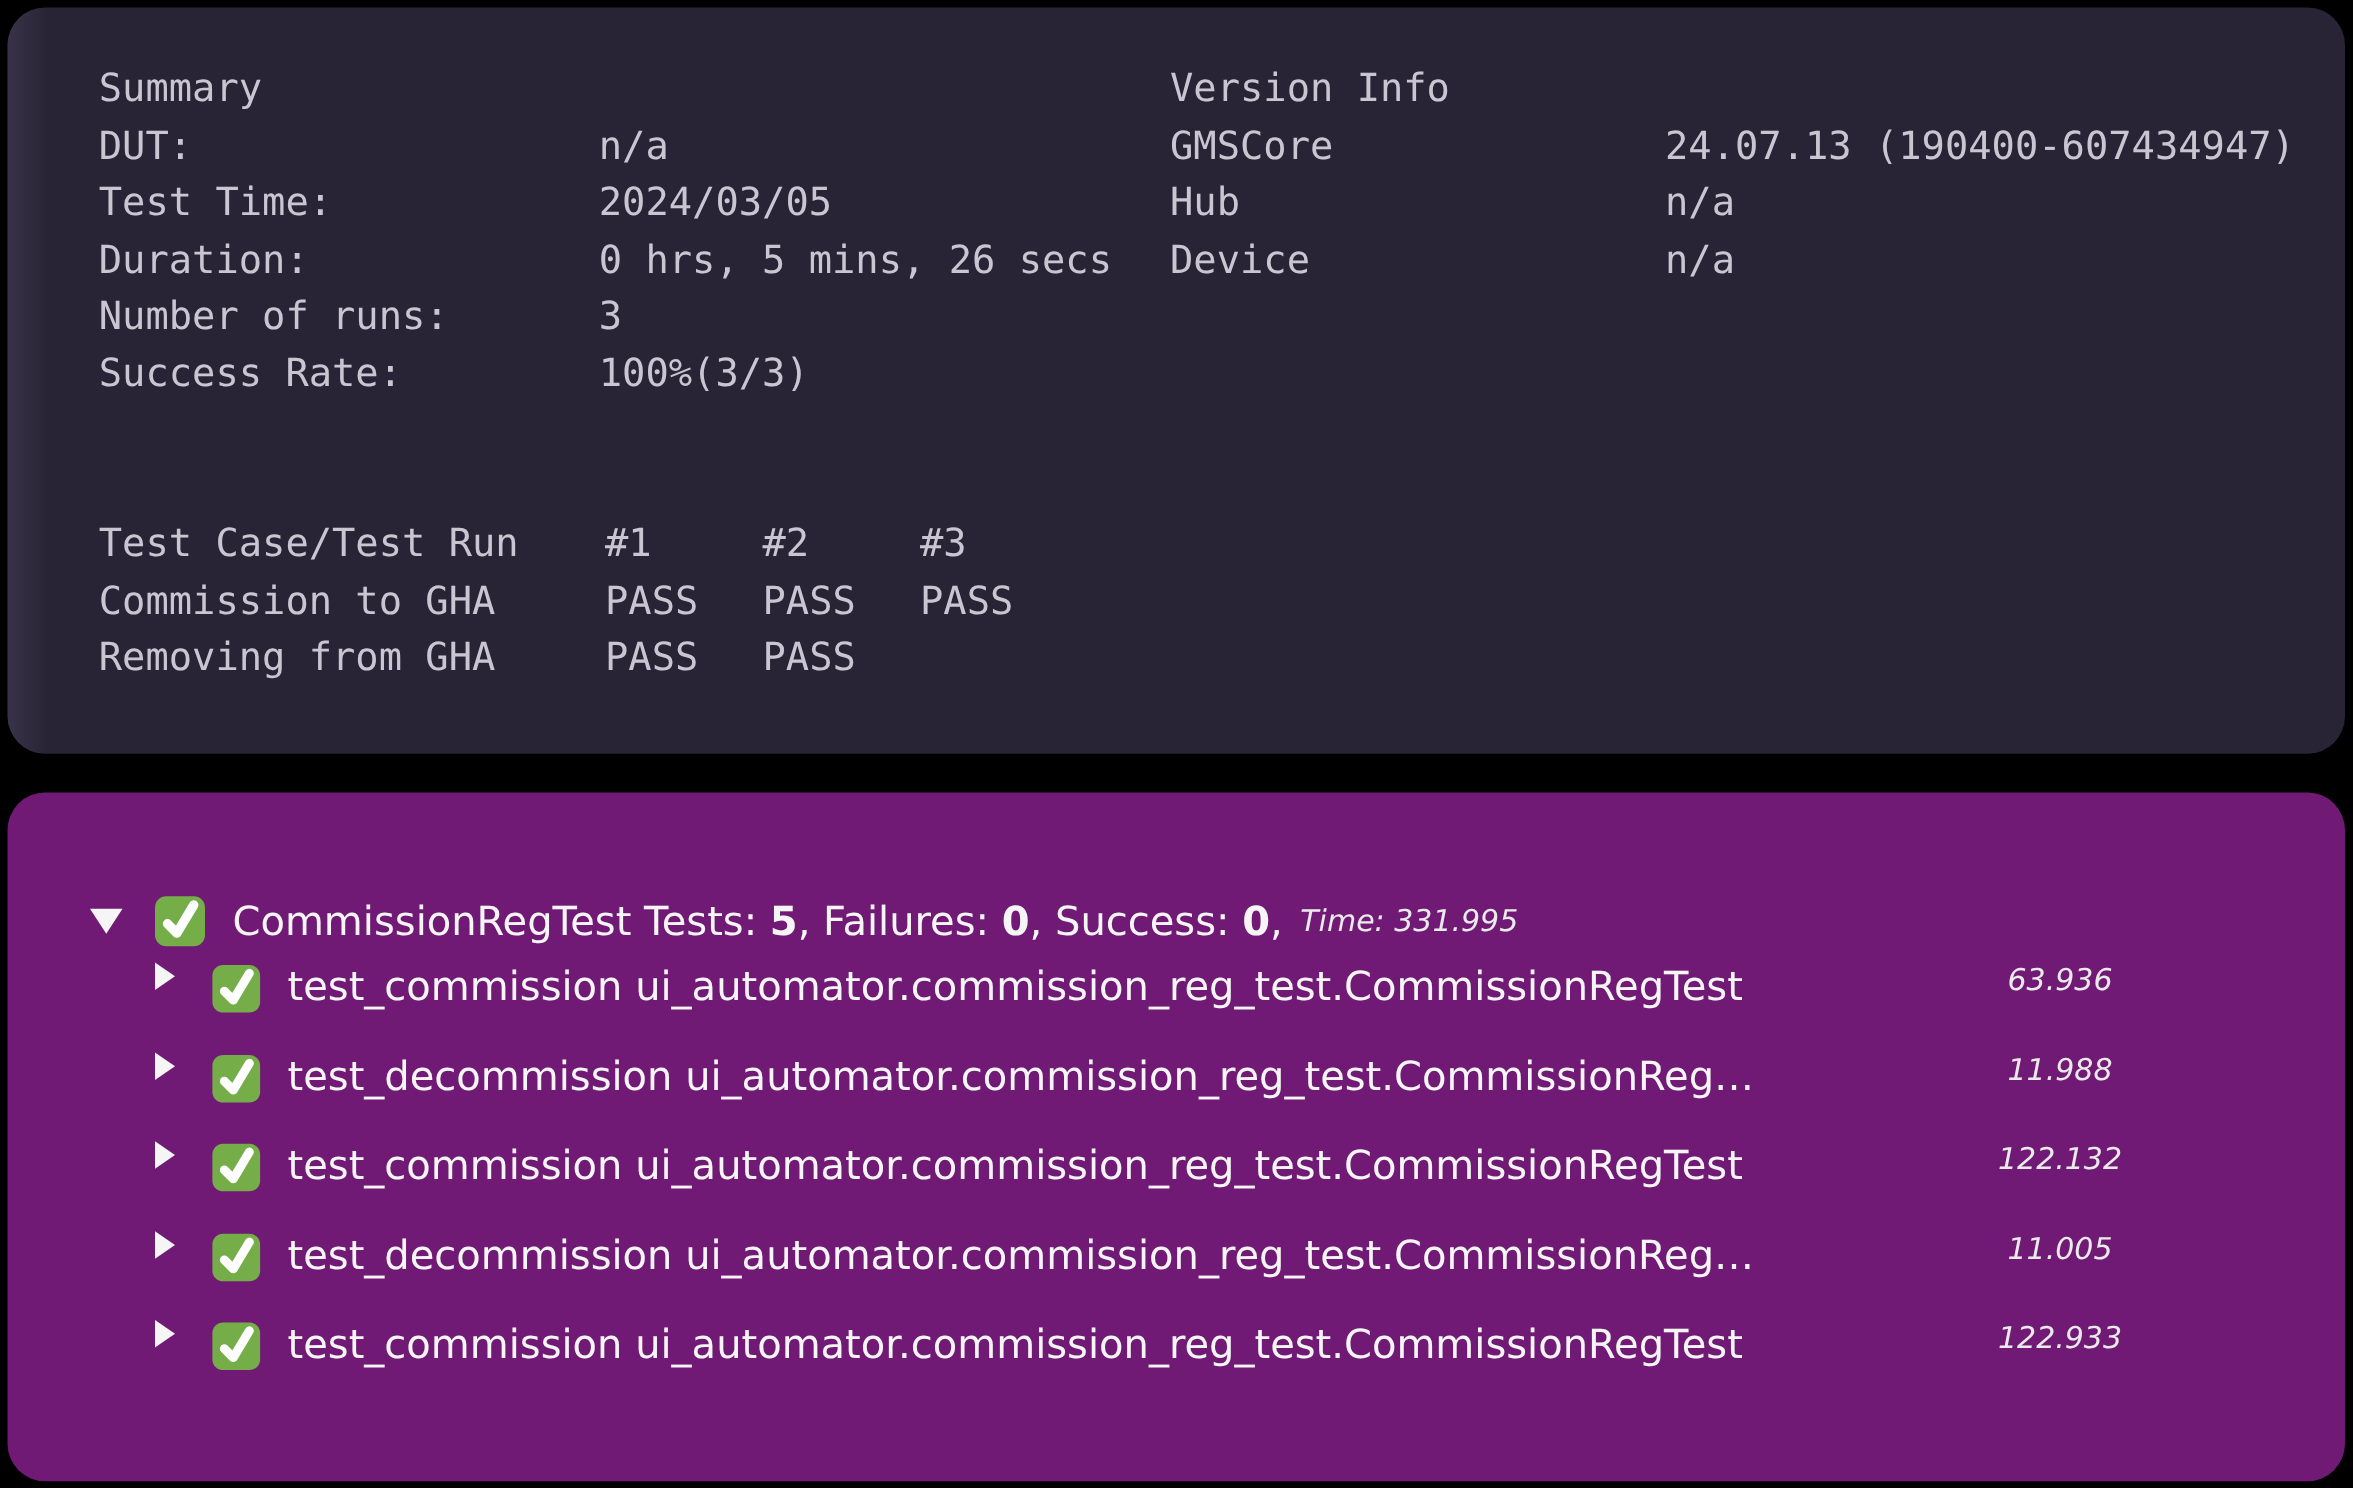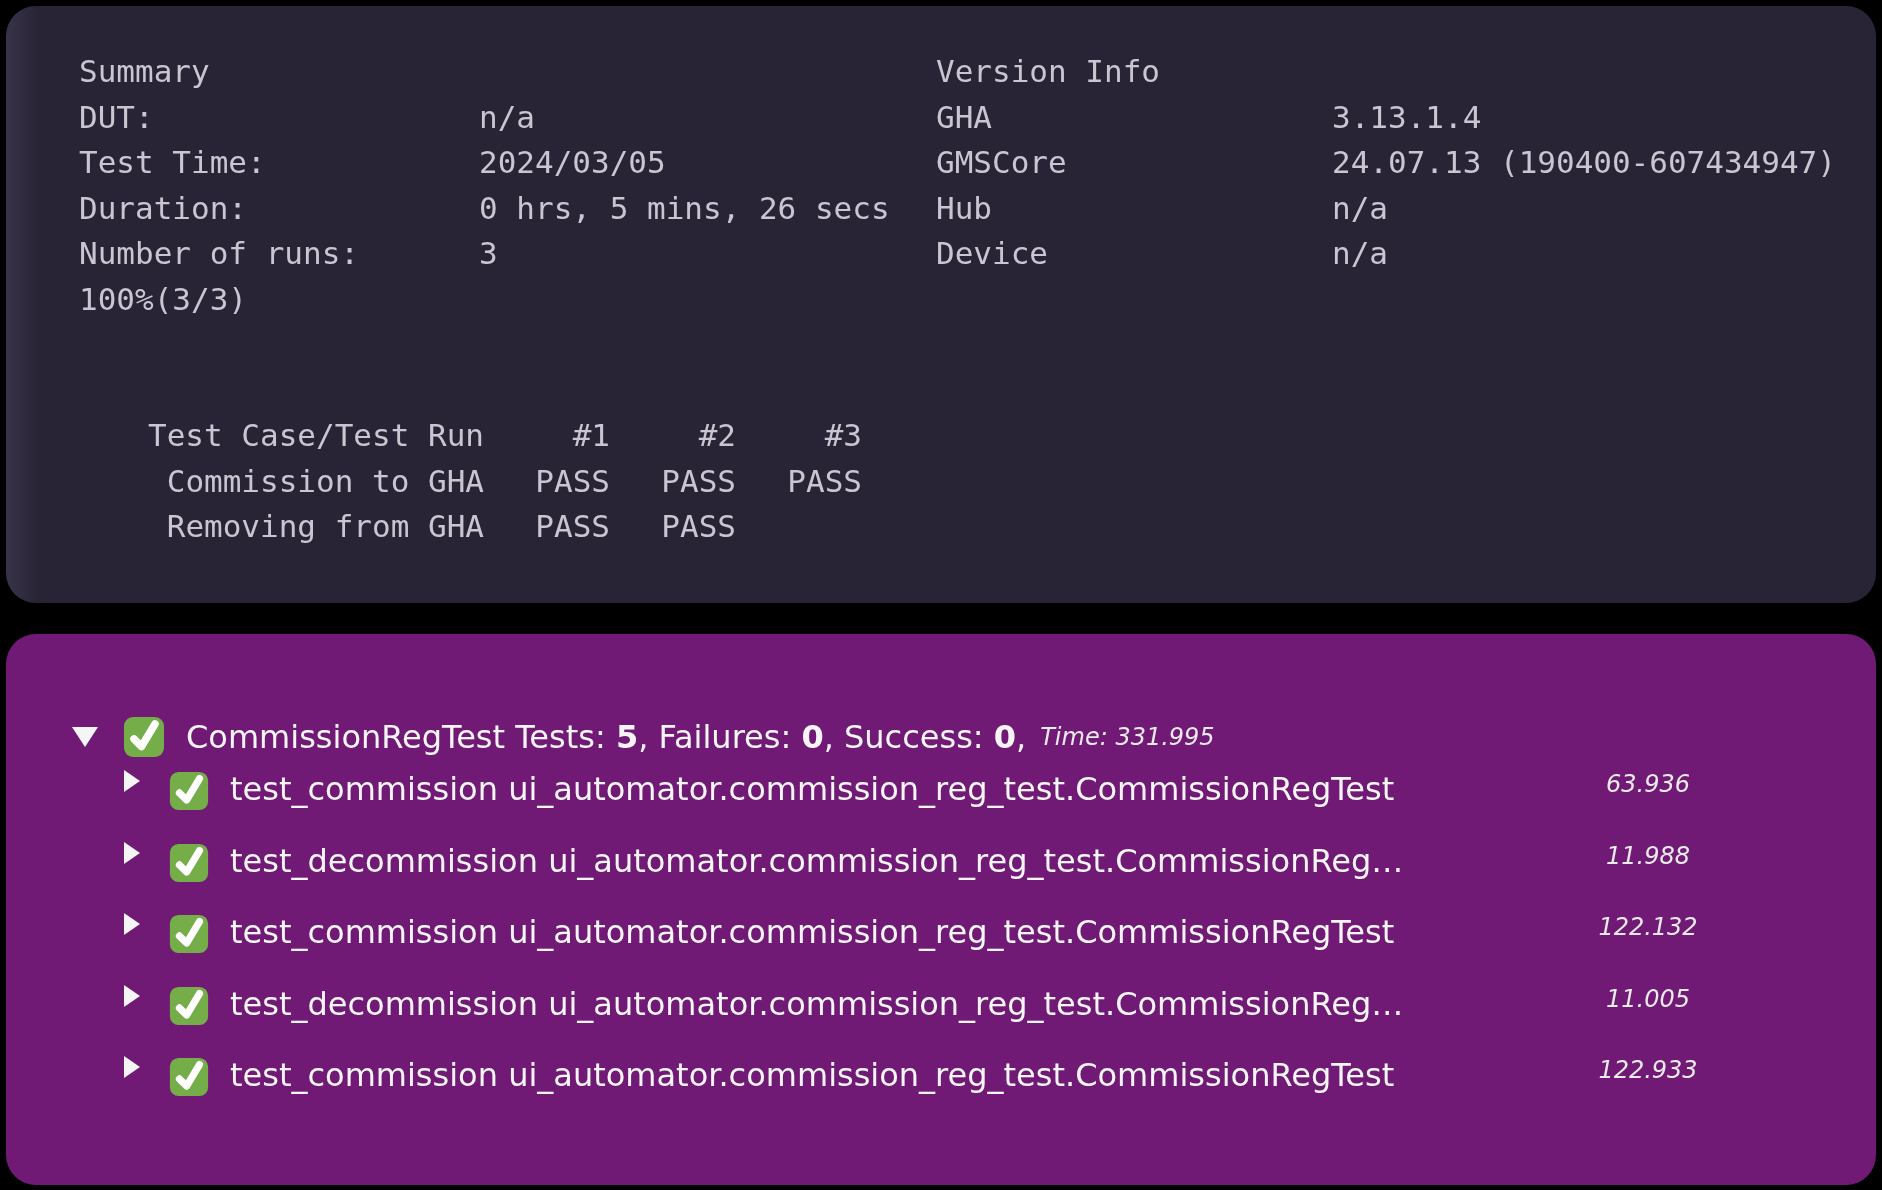--- a/index.html
+++ b/index.html
@@ -28,21 +28,21 @@
   }
   .top-cols { display: flex; }
   .col-left  { width: 857px; flex: 0 0 auto; }
   .col-right { flex: 1 1 auto; }
   .kv-row { display: flex; }
   .col-left  .kv-label { width: 400px; flex: 0 0 auto; }
   .col-right .kv-label { width: 396px; flex: 0 0 auto; }
   .kv-value { white-space: pre; }
 
   .run-table { margin-top: 91px; }
-  .run-row { display: flex; text-align: right; }
+  .run-row { display: flex; }
   .run-label { width: 405px; flex: 0 0 auto; }
   .run-cell { width: 126px; flex: 0 0 auto; }
 
   
   .bottom-panel {
     position: absolute;
     left: 6px; top: 634px;
     width: 1870px; height: 551px;
     border-radius: 30px;
     background: #701a75;
@@ -124,32 +124,29 @@
         </div>
         <div class="kv-row">
           <span class="kv-label">Duration:</span>
           <span class="kv-value">0 hrs, 5 mins, 26 secs</span>
         </div>
         <div class="kv-row">
           <span class="kv-label">Number of runs:</span>
           <span class="kv-value">3</span>
         </div>
         <div class="kv-row">
+          <span class="kv-label">Success Rate:</span>
           <span class="kv-value">100%(3/3)</span>
         </div>
       </div>
 
       <div class="col-right">
         <div class="kv-row">
             <span class="kv-label">Version Info</span>
           </div>
-        <div class="kv-row">
-          <span class="kv-label">GHA</span>
-          <span class="kv-value">3.13.1.4</span>
-        </div>
         <div class="kv-row">
           <span class="kv-label">GMSCore</span>
           <span class="kv-value">24.07.13 (190400-607434947)</span>
         </div>
         <div class="kv-row">
           <span class="kv-label">Hub</span>
           <span class="kv-value">n/a</span>
         </div>
         <div class="kv-row">
           <span class="kv-label">Device</span>

